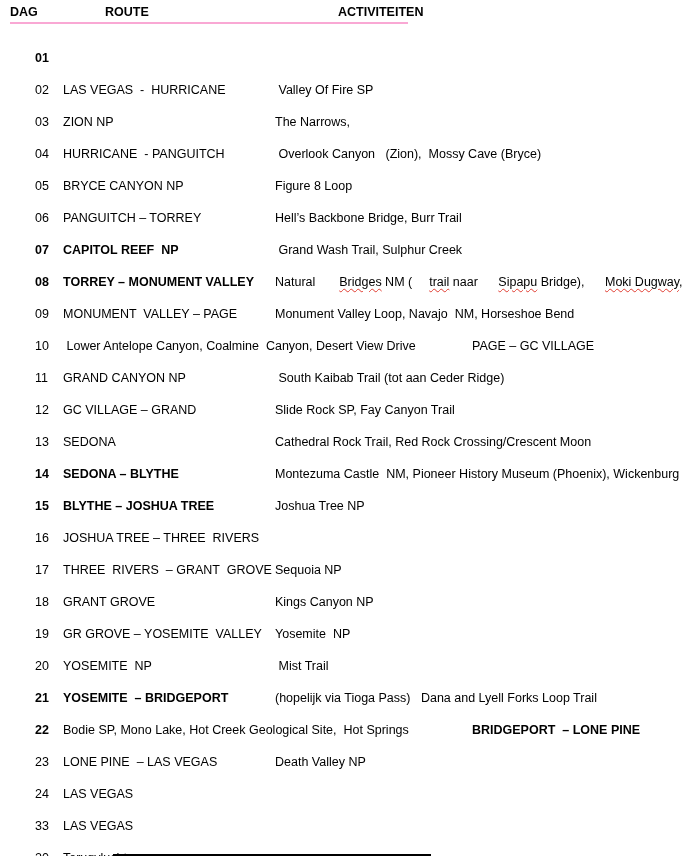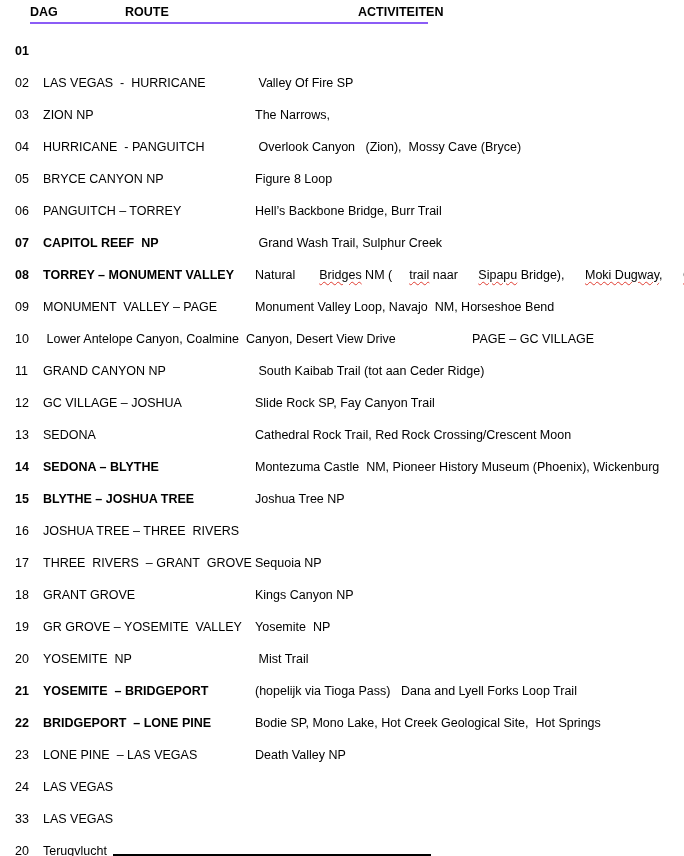--- a/index.html
+++ b/index.html
@@ -7,37 +7,38 @@
     width:684px;height:856px;
     background:#ffffff;
     font-family:"Liberation Sans","DejaVu Sans",sans-serif;
     font-size:12.5px;
     color:#000000;
     position:relative;
     overflow:hidden;
   }
   .page{position:absolute;inset:0;}
   .header{
-    position:absolute;top:5px;left:30px;width:398px;height:17px;
-    border-bottom:2px solid #8b5cf6;
+    position:absolute;top:5px;left:10px;width:398px;height:17px;
+    border-bottom:2px solid #f9a8d4;
     text-align:right;
   }
   .header span{
     position:absolute;top:0;
     font-weight:700;
     white-space:pre;
   }
   .h-dag{left:0;}
   .h-route{left:95px;}
   .h-act{left:328px;}
   .rows{position:absolute;top:34px;left:0;right:0;}
   .row{
-    display:flex;align-items:center;
+    display:flex;align-items:flex-end;
     height:32px;box-sizing:border-box;padding-top:3px;
     white-space:pre;
+    padding-left:20px;
   }
   .cell{line-height:15px;}
   .num{flex:none;width:28px;margin-left:15px;}
   .route{flex:none;width:212px;}
   .act{flex:1;min-width:0;}
   .row.bold .num,.row.bold .route{font-weight:700;}
   .sq{
     text-decoration-line:underline;
     text-decoration-style:wavy;
     text-decoration-thickness:1px;
@@ -65,31 +66,31 @@
       <div class="row"><div class="cell num">02</div><div class="cell route">LAS VEGAS  -  HURRICANE</div><div class="cell act"> Valley Of Fire SP</div></div>
       <div class="row"><div class="cell num">03</div><div class="cell route">ZION NP</div><div class="cell act">The Narrows,</div></div>
       <div class="row"><div class="cell num">04</div><div class="cell route">HURRICANE  - PANGUITCH</div><div class="cell act"> Overlook Canyon   (Zion),  Mossy Cave (Bryce)</div></div>
       <div class="row"><div class="cell num">05</div><div class="cell route">BRYCE CANYON NP</div><div class="cell act">Figure 8 Loop</div></div>
       <div class="row"><div class="cell num">06</div><div class="cell route">PANGUITCH – TORREY</div><div class="cell act">Hell’s Backbone Bridge, Burr Trail</div></div>
       <div class="row bold"><div class="cell num">07</div><div class="cell route">CAPITOL REEF  NP</div><div class="cell act"> Grand Wash Trail, Sulphur Creek</div></div>
       <div class="row bold"><div class="cell num">08</div><div class="cell route">TORREY – MONUMENT VALLEY</div><div class="cell act"><span>Natural  </span><span class="sq" style="text-decoration-color: rgb(224, 60, 49);">Bridges</span><span> NM (</span><span class="sq" style="text-decoration-color: rgb(224, 60, 49);">trail</span><span> naar </span><span class="sq" style="text-decoration-color: rgb(224, 60, 49);">Sipapu</span><span> Bridge), </span><span class="sq" style="text-decoration-color: rgb(224, 60, 49);">Moki Dugway</span><span>, </span><span class="sq" style="text-decoration-color: rgb(224, 60, 49);">Goosenecks</span><span> SP</span></div></div>
       <div class="row"><div class="cell num">09</div><div class="cell route">MONUMENT  VALLEY – PAGE</div><div class="cell act">Monument Valley Loop, Navajo  NM, Horseshoe Bend</div></div>
       <div class="row"><div class="cell num">10</div><div class="cell act"> Lower Antelope Canyon, Coalmine  Canyon, Desert View Drive</div><div class="cell route">PAGE – GC VILLAGE</div></div>
       <div class="row"><div class="cell num">11</div><div class="cell route">GRAND CANYON NP</div><div class="cell act"> South Kaibab Trail (tot aan Ceder Ridge)</div></div>
-      <div class="row"><div class="cell num">12</div><div class="cell route">GC VILLAGE – JOSHUA</div><div class="cell act">Slide Rock SP, Fay Canyon Trail</div></div>
+      <div class="row"><div class="cell num">12</div><div class="cell route">GC VILLAGE – GRAND</div><div class="cell act">Slide Rock SP, Fay Canyon Trail</div></div>
       <div class="row"><div class="cell num">13</div><div class="cell route">SEDONA</div><div class="cell act">Cathedral Rock Trail, Red Rock Crossing/Crescent Moon</div></div>
       <div class="row bold"><div class="cell num">14</div><div class="cell route">SEDONA – BLYTHE</div><div class="cell act">Montezuma Castle  NM, Pioneer History Museum (Phoenix), Wickenburg</div></div>
       <div class="row bold"><div class="cell num">15</div><div class="cell route">BLYTHE – JOSHUA TREE</div><div class="cell act">Joshua Tree NP</div></div>
       <div class="row"><div class="cell num">16</div><div class="cell route">JOSHUA TREE – THREE  RIVERS</div></div>
       <div class="row"><div class="cell num">17</div><div class="cell route">THREE  RIVERS  – GRANT  GROVE</div><div class="cell act">Sequoia NP</div></div>
       <div class="row"><div class="cell num">18</div><div class="cell route">GRANT GROVE</div><div class="cell act">Kings Canyon NP</div></div>
       <div class="row"><div class="cell num">19</div><div class="cell route">GR GROVE – YOSEMITE  VALLEY</div><div class="cell act">Yosemite  NP</div></div>
       <div class="row"><div class="cell num">20</div><div class="cell route">YOSEMITE  NP</div><div class="cell act"> Mist Trail</div></div>
       <div class="row bold"><div class="cell num">21</div><div class="cell route">YOSEMITE  – BRIDGEPORT</div><div class="cell act">(hopelijk via Tioga Pass)   Dana and Lyell Forks Loop Trail</div></div>
-      <div class="row bold"><div class="cell num">22</div><div class="cell route">BRIDGEPORT  – LONE PINE</div><div class="cell act">Bodie SP, Mono Lake, Hot Creek Geological Site,  Hot Springs</div></div>
+      <div class="row bold"><div class="cell num">22</div><div class="cell act">Bodie SP, Mono Lake, Hot Creek Geological Site,  Hot Springs</div><div class="cell route">BRIDGEPORT  – LONE PINE</div></div>
       <div class="row"><div class="cell num">23</div><div class="cell route">LONE PINE  – LAS VEGAS</div><div class="cell act">Death Valley NP</div></div>
       <div class="row"><div class="cell num">24</div><div class="cell route">LAS VEGAS</div><div class="cell act"></div></div>
       <div class="row"><div class="cell num">33</div><div class="cell route">LAS VEGAS</div><div class="cell act"></div></div>
       <div class="row"><div class="cell num">20</div><div class="cell route">Terugvlucht</div><div class="cell act"></div></div>
     </div>
 
   <div class="bottom-rule"></div>
 
 </div>
 

